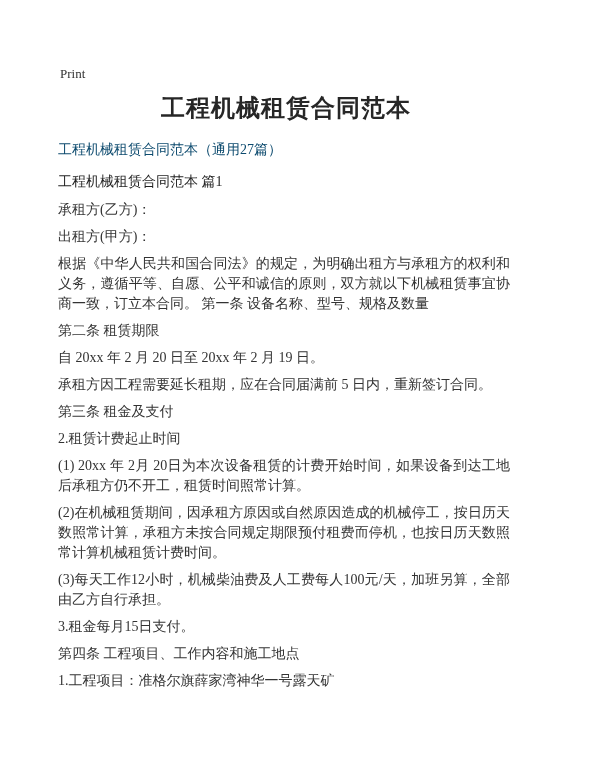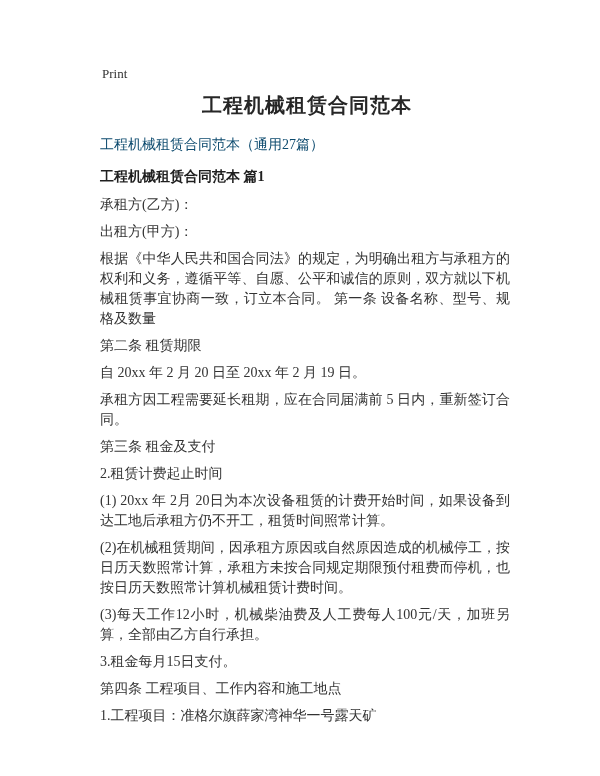--- a/index.html
+++ b/index.html
@@ -9,48 +9,48 @@
   }
   .page {
     position: relative;
     width: 600px;
     height: 776px;
     background: #ffffff;
     font-family: "Liberation Serif", "DejaVu Serif", serif;
     color: #333333;
     overflow: hidden;
     box-sizing: border-box;
-    padding: 66px 90px 0 100px;
+    padding: 66px 90px 0 58px;
   }
   .print-link {
     font-size: 13px;
     color: #333333;
     margin: 0 0 10px 2px;
     cursor: pointer;
   }
   .doc-title {
-    font-size: 20px;
+    font-size: 24px;
     font-weight: bold;
     color: #262626;
     text-align: center;
     margin: 6px 0 16px 0;
     letter-spacing: 1px;
     
     position: relative;
     left: 2px;
   }
   .doc-subtitle {
     font-size: 14px;
     color: #0c4a6e;
     margin: 0 0 8px 0;
     line-height: 20px;
   }
   .doc-heading {
     font-size: 14px;
-    font-weight: bold;
+    font-weight: normal;
     color: #1f1f1f;
     margin: 12px 0 8px 0;
     line-height: 20px;
   }
   .doc-body p {
     font-size: 14px;
     line-height: 20px;
     margin: 0 0 7px 0;
     color: #333333;
     text-align: justify;

